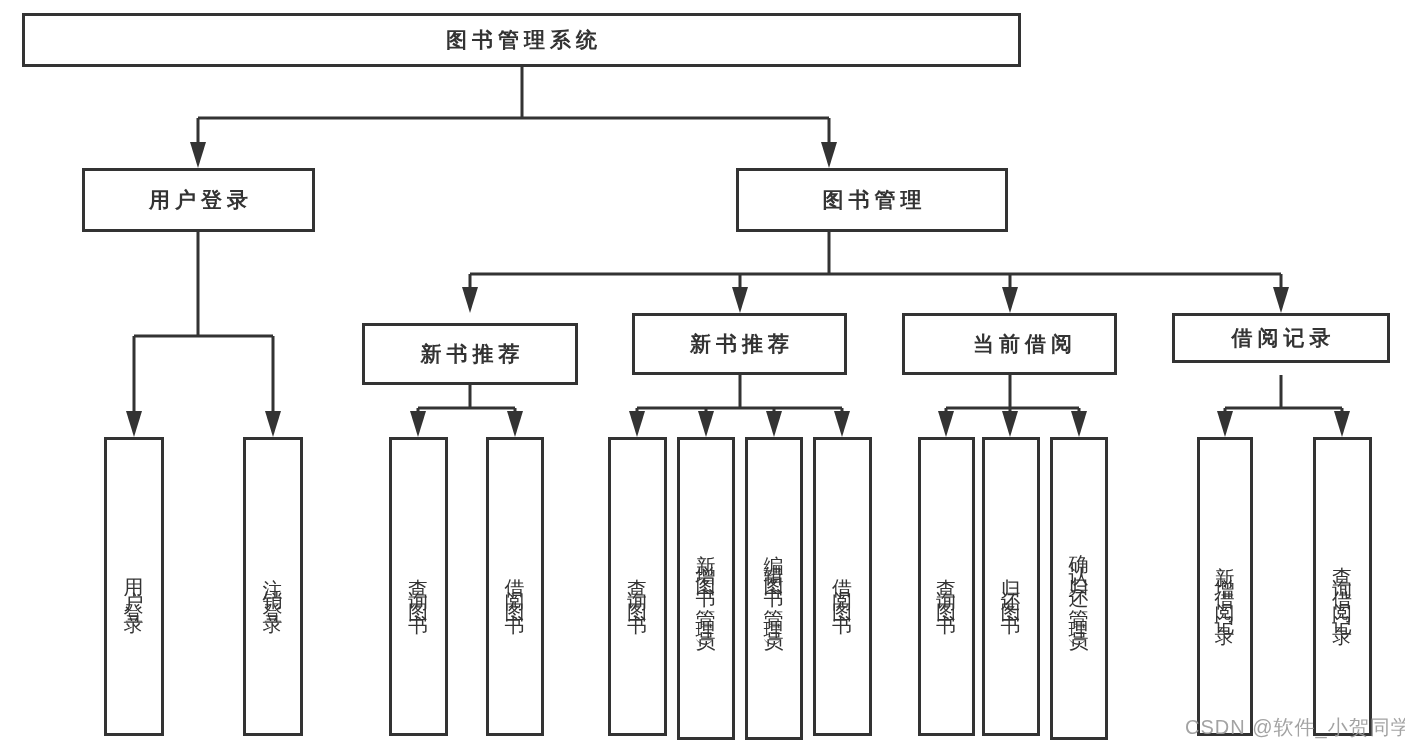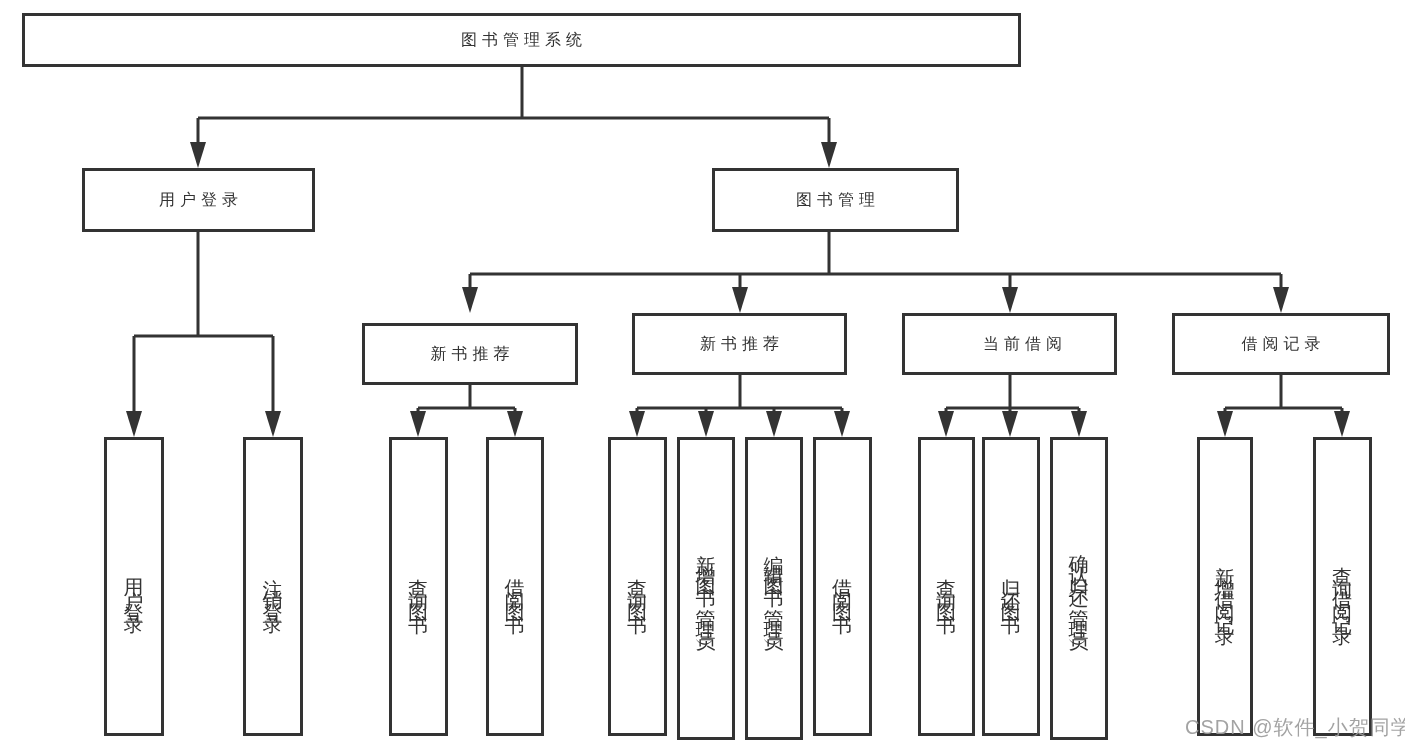--- a/index.html
+++ b/index.html
@@ -31,24 +31,25 @@
     stroke: var(--line, #333);
     stroke-width: 3;
     fill: none;
   }
   .arrow { fill: var(--line, #333); }
   .hbox {
     position: absolute;
     background: var(--box_bg, #fff);
     border: 3px solid var(--line, #333);
     display: flex; align-items: center; justify-content: center;
-    font-size: 16px; letter-spacing: 5px; text-indent: 5px;
+    font-size: 21px; letter-spacing: 5px; text-indent: 5px;
     color: var(--text, #333);
     z-index: 2;
     white-space: nowrap;
+    font-weight: bold;
   }
   .vbox {
     position: absolute;
     top: 437px; height: 299px;
     background: var(--box_bg, #fff);
     border: 3px solid var(--line, #333);
     display: flex; align-items: center; justify-content: center;
     z-index: 2;
   }
   .vbox.tall { height: 303px; }
@@ -115,26 +116,26 @@
     <g>
       <path class="edge" d="M1281 375 V408 M1225 408 H1342 M1225 408 V413 M1342 408 V413"></path>
       <polygon class="arrow" points="1217,411 1233,411 1225,437"></polygon>
       <polygon class="arrow" points="1334,411 1350,411 1342,437"></polygon>
     </g>
   </svg>
 
   <div class="hbox" style="left:22px; top:13px; width:999px; height:54px;">图书管理系统</div>
 
   <div class="hbox" style="left:82px; top:168px; width:233px; height:64px;">用户登录</div>
-  <div class="hbox" style="left:712px; top:168px; width:247px; height:64px;">图书管理</div>
+  <div class="hbox" style="left:736px; top:168px; width:272px; height:64px;">图书管理</div>
 
   <div class="hbox" style="left:362px; top:323px; width:216px; height:62px;">新书推荐</div>
   <div class="hbox" style="left:632px; top:313px; width:215px; height:62px;">新书推荐</div>
   <div class="hbox" style="left:902px; top:313px; width:215px; height:62px;padding-left:26px;">当前借阅</div>
-  <div class="hbox" style="left:1172px; top:313px; width:218px; height:62px;">借阅记录</div>
+  <div class="hbox" style="left:1172px; top:313px; width:218px; height:50px;">借阅记录</div>
 
   <div class="vbox" style="left:104px; width:60px;">
     <span>用户登录</span>
   </div>
   <div class="vbox" style="left:243px; width:60px;">
     <span>注销登录</span>
   </div>
 
   <div class="vbox" style="left:389px; width:59px;">
     <span>查询图书</span>

